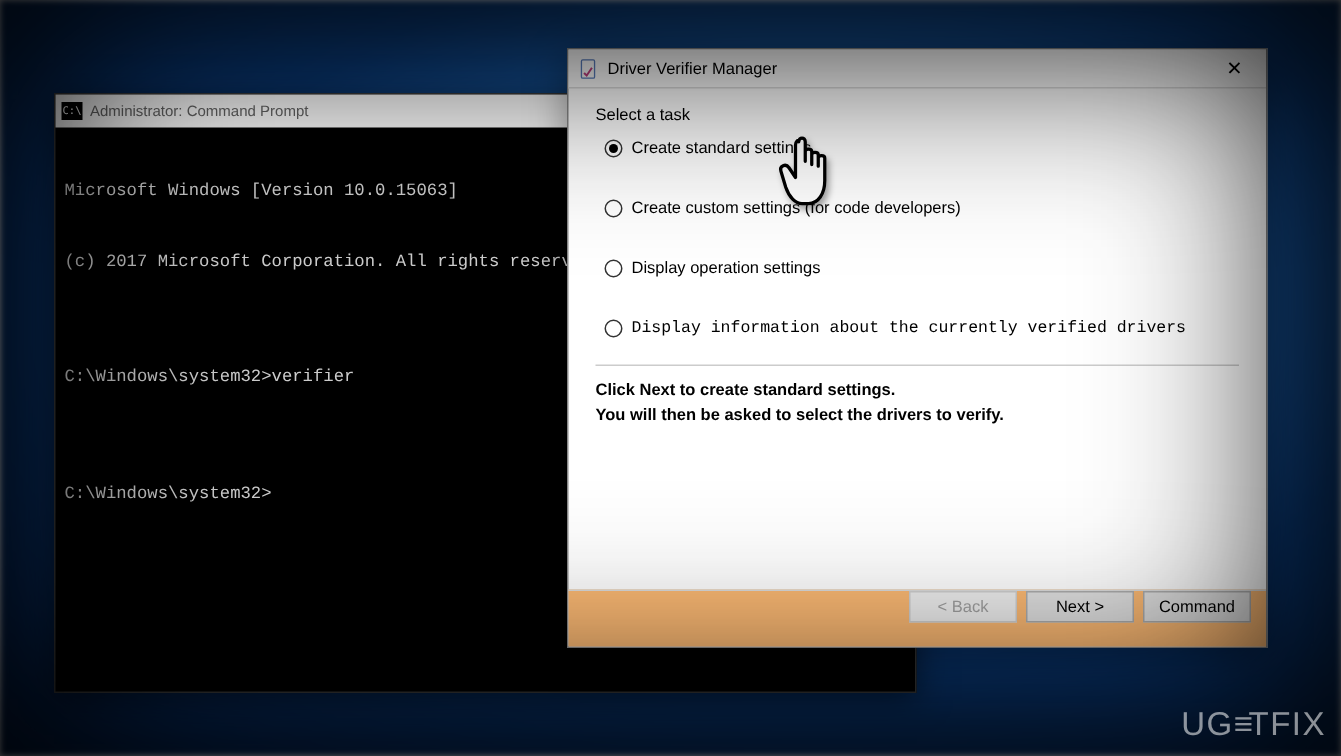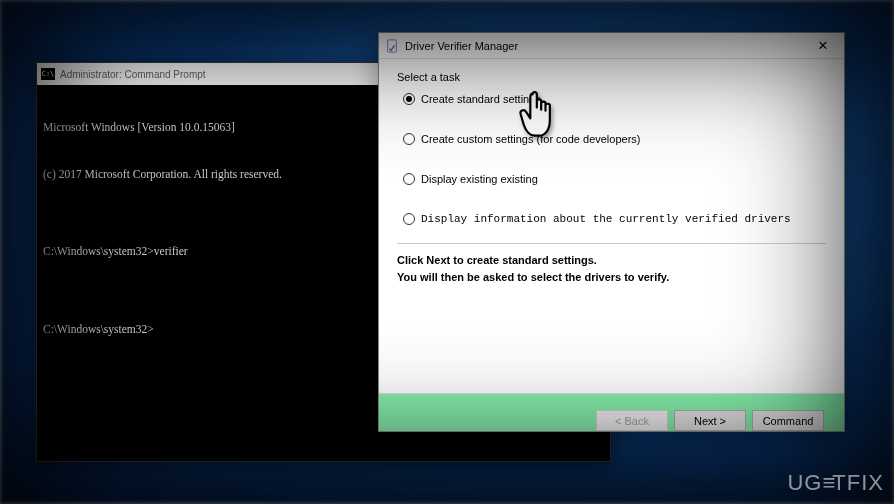--- a/index.html
+++ b/index.html
@@ -65,21 +65,21 @@
   font-size: 7px;
   display: flex;
   align-items: center;
   justify-content: center;
   margin-right: 5px;
   font-family: monospace;
 }
 .cmd-body {
   padding: 4px 6px;
   color: #ccc;
-  font-family: Liberation Serif, serif;
+  font-family: Liberation Mono, monospace;
   font-size: 11.5px;
   line-height: 1.35;
   white-space: pre;
 }
 .cmd-line { display: block; }
 
 
 .dialog {
   position: absolute;
   left: 378px;
@@ -152,26 +152,26 @@
   margin: 6px 0 10px;
 }
 .hint { font-size: 11px; margin: 5px 0; font-weight: bold; }
 
 .button-bar {
   position: absolute;
   bottom: 0;
   left: 0;
   right: 0;
   height: 38px;
-  background: #86efac;
+  background: #fdba74;
   border-top: 1px solid #ddd;
   display: flex;
   justify-content: flex-end;
-  align-items: flex-end;
-  padding: 0 20px;
+  align-items: flex-start;
+  padding: 0 10px;
   gap: 6px;
 }
 .btn {
   min-width: 72px;
   height: 21px;
   font-size: 11px;
   background: #e1e1e1;
   border: 1px solid #adadad;
   display: flex;
   align-items: center;
@@ -244,21 +244,21 @@
       <div class="radio-row">
         <span class="radio checked"></span>
         <span class="radio-label">Create standard settings</span>
       </div>
       <div class="radio-row">
         <span class="radio"></span>
         <span class="radio-label">Create custom settings (for code developers)</span>
       </div>
       <div class="radio-row">
         <span class="radio"></span>
-        <span class="radio-label">Display existing existing</span>
+        <span class="radio-label">Display operation settings</span>
       </div>
       <div class="radio-row">
         <span class="radio"></span>
         <span class="radio-label">Display information about the currently verified drivers</span>
       </div>
     </div>
     <hr class="divider">
     <div class="hint">Click Next to create standard settings.</div>
     <div class="hint">You will then be asked to select the drivers to verify.</div>
   </div>

